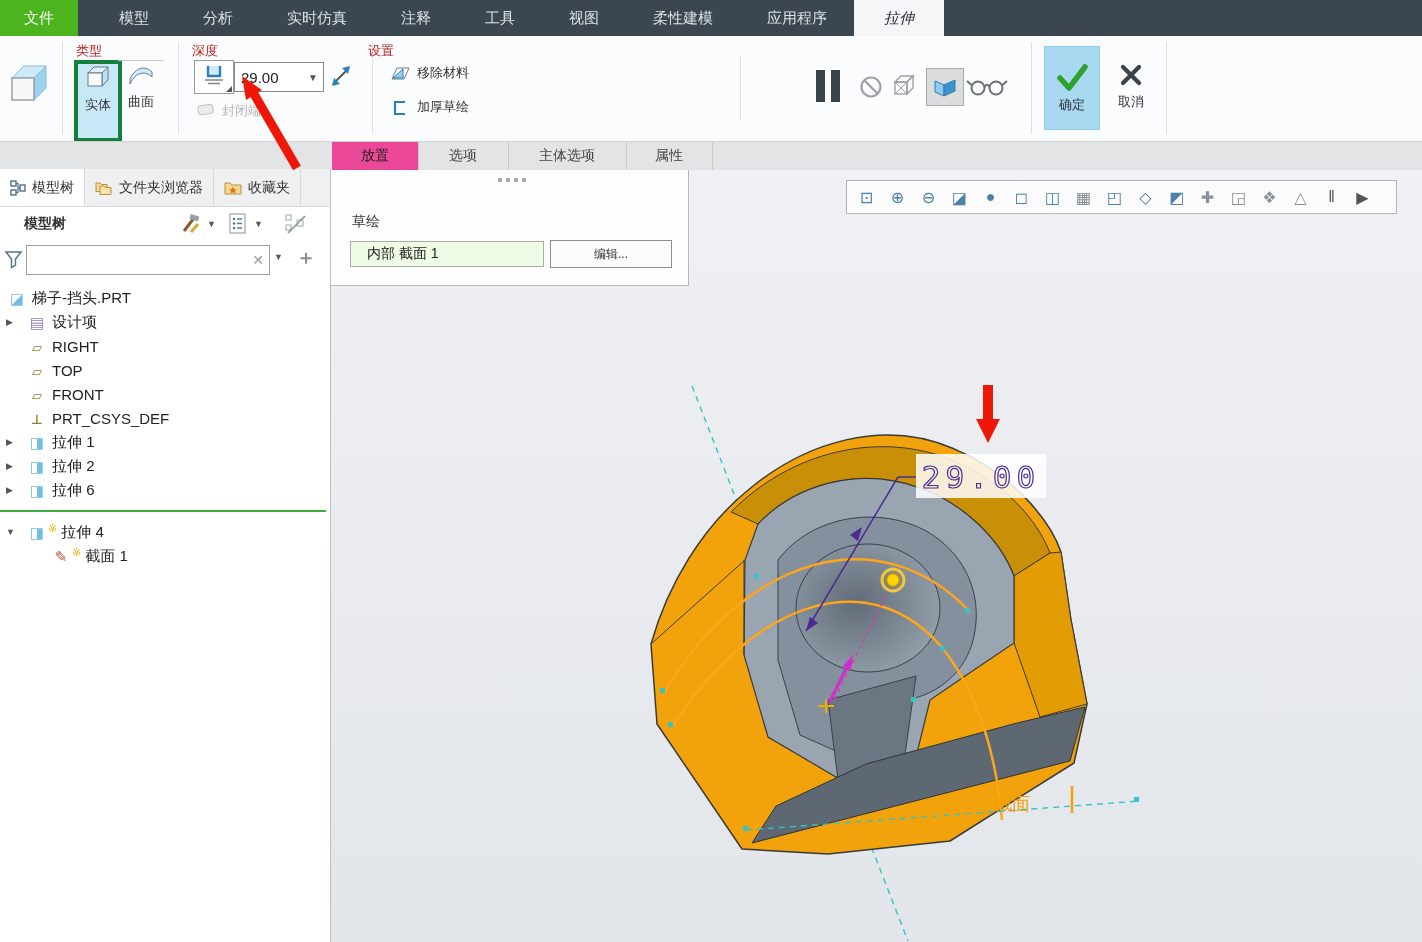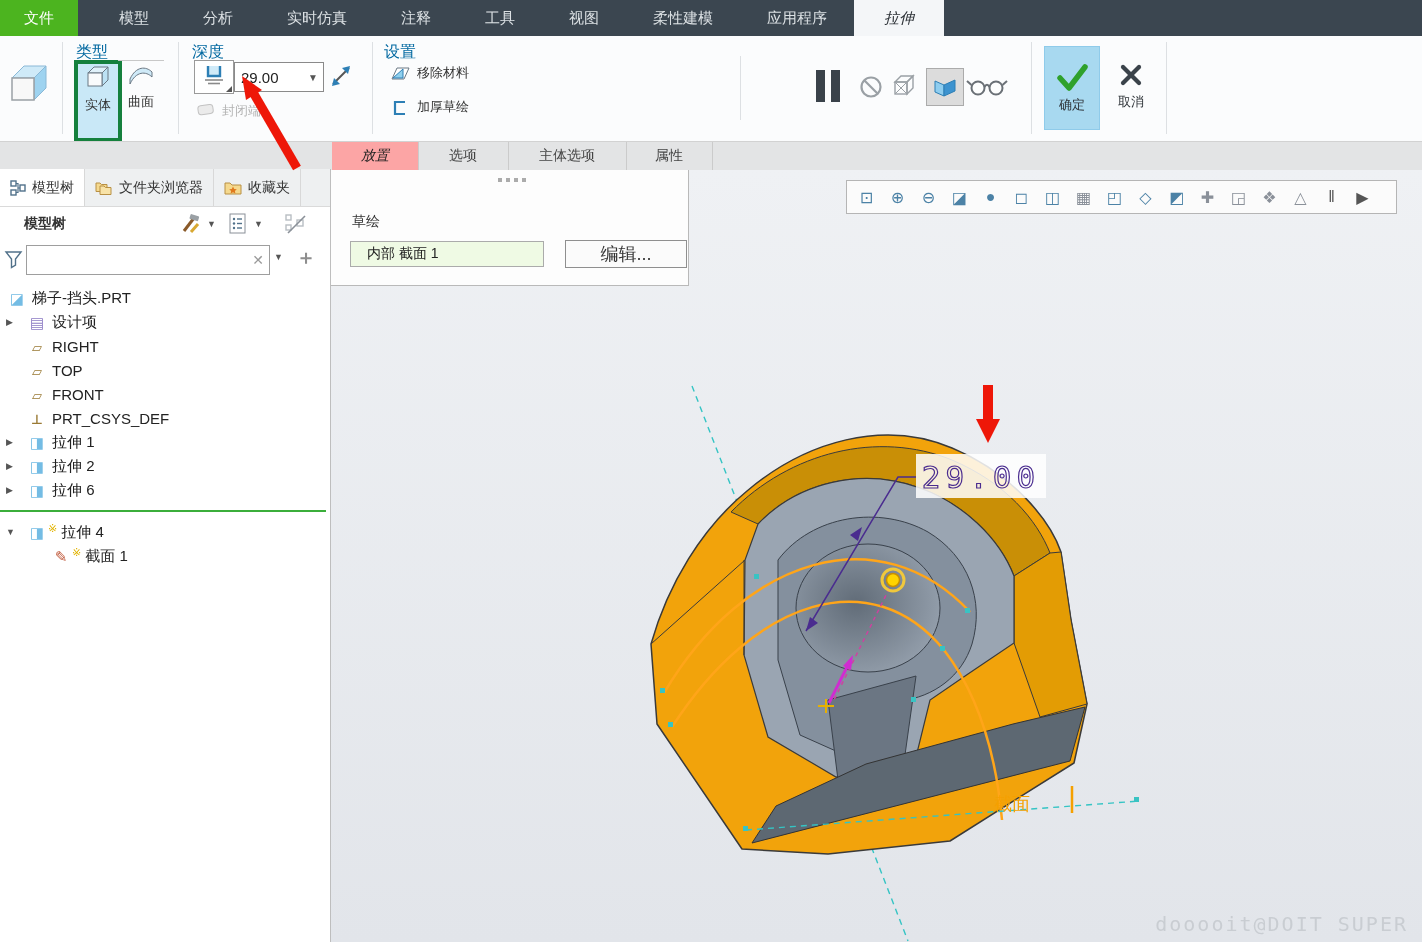--- a/index.html
+++ b/index.html
@@ -9,21 +9,21 @@
     background:#E9EBEE;-webkit-font-smoothing:antialiased;
   }
   
   .menubar{position:absolute;left:0;top:0;right:0;height:36px;background:var(--topbar,#3B4650);display:flex;align-items:stretch;z-index:20;}
   .menu-tab{display:flex;align-items:center;padding:0 27px;color:#DCE1E4;font-size:15px;cursor:default;white-space:nowrap;}
   .menu-tab[data-state="file"]{background:var(--file_green,#4CB41F);color:#fff;padding:0 24px;margin-right:14px;}
   .menu-tab[data-state="active"]{background:#F4F6F8;color:#2E3338;font-style:italic;padding:0 30px;}
   
   .ribbon{position:absolute;left:0;top:36px;right:0;height:105px;background:#FBFCFD;z-index:10;}
   .vsep{position:absolute;top:6px;height:92px;width:1px;background:#DDE0E3;}
-  .grp-title{position:absolute;top:6px;font-size:16px;color:#0369a1;}
+  .grp-title{position:absolute;top:6px;font-size:13px;color:#b91c1c;}
   .big-tool{position:absolute;left:8px;top:24px;width:48px;height:48px;}
   .rb-btn{position:absolute;display:flex;flex-direction:column;align-items:center;justify-content:flex-start;font-size:13px;color:#333;}
   .rb-btn.sel{background:var(--selection_blue,#C9E8F7);border:4px solid #15803d;}
   .rb-btn .lbl{margin-top:3px;}
   .depth-typebtn{position:absolute;left:194px;top:24px;width:38px;height:32px;background:#fff;border:1px solid #9A9A9A;display:flex;align-items:center;justify-content:center;}
   .depth-typebtn::after{content:"";position:absolute;right:1px;bottom:1px;border-style:solid;border-width:0 0 6px 6px;border-color:transparent transparent #555 transparent;}
   .depth-input-wrap{position:absolute;left:234px;top:26px;width:88px;height:28px;border:1px solid #8A8A8A;background:#fff;display:flex;align-items:center;}
   .depth-input{border:0;outline:0;width:60px;height:24px;font-size:15px;padding-left:6px;font-family:inherit;color:#222;background:transparent;}
   .depth-caret{width:20px;text-align:center;color:#555;font-size:10px;cursor:default;}
   .flip-btn{position:absolute;left:326px;top:24px;width:30px;height:32px;display:flex;align-items:center;justify-content:center;}
@@ -31,21 +31,21 @@
   .setting-row{position:absolute;display:flex;align-items:flex-start;gap:7px;font-size:13px;color:#333;}
   .pausebars{position:absolute;left:816px;top:34px;width:27px;height:32px;display:flex;gap:6px;}
   .pausebars i{display:block;width:9px;height:32px;background:#3A424A;}
   .rb-ico{position:absolute;display:flex;align-items:center;justify-content:center;}
   .verify-btn{left:926px;top:32px;width:36px;height:36px;background:#DCDCDC;border:1px solid #ABABAB;}
   .okbtn{position:absolute;left:1044px;top:10px;width:54px;height:82px;background:var(--ok_button_bg,#A8D9F0);border:1px solid #8FCBEA;display:flex;flex-direction:column;align-items:center;justify-content:center;gap:4px;font-size:13px;color:#2E3338;}
   .cancelbtn{position:absolute;left:1103px;top:10px;width:56px;height:82px;display:flex;flex-direction:column;align-items:center;justify-content:center;gap:6px;font-size:13px;color:#2E3338;}
   
   .dash-tabs{position:absolute;left:0;top:141px;right:0;height:28px;background:#E3E4E5;border-top:1px solid #D2D2D2;z-index:11;}
   .dash-tab{position:absolute;top:0;height:28px;display:flex;align-items:center;justify-content:center;font-size:14px;color:#444;border-right:1px solid #CBCBCB;cursor:default;}
-  .dash-tab[data-state="active"]{background:#fca5a5;color:#222;font-style:italic;}
+  .dash-tab[data-state="active"]{background:#ec4899;color:#222;}
   
   .sidebar{position:absolute;left:0;top:169px;width:330px;bottom:0;background:#fff;border-right:1px solid #BEBEBE;z-index:12;}
   .side-tabs{display:flex;height:37px;background:#EEF0F1;border-bottom:1px solid #DADADA;}
   .side-tab{display:flex;align-items:center;gap:6px;padding:0 10px;font-size:14px;color:#333;border-right:1px solid #D8D8D8;cursor:default;white-space:nowrap;}
   .side-tab[data-state="active"]{background:#FFFFFF;}
   .tree-header{height:34px;display:flex;align-items:center;position:relative;}
   .tree-title{font-weight:bold;font-size:14px;color:#333;margin-left:24px;}
   .hd-ic{position:absolute;top:6px;}
   .caret{color:#555;font-size:9px;}
   .filter-row{height:36px;position:relative;}
@@ -70,21 +70,21 @@
   [data-icon="sketch-icon"]::before{content:"✎";color:#C05A3C;}
   .mod{color:#E2B400;font-size:11px;margin-right:1px;transform:translateY(-4px);}
   .node-label{margin-left:3px;white-space:nowrap;}
   .insert-line{height:2px;background:var(--tree_green_line,#3BAE3B);margin:8px 4px 8px 0;}
   
   .viewport{position:absolute;left:330px;top:169px;right:0;bottom:0;background:linear-gradient(#EFF1F4,#E2E5EA);z-index:5;}
   .placement-panel{position:absolute;left:0;top:0;width:358px;height:116px;background:#FDFDFD;border-right:1px solid #B9B9B9;border-bottom:1px solid #B9B9B9;}
   .drag-dots{position:absolute;left:168px;top:9px;width:4px;height:4px;background:#ABABAB;box-shadow:8px 0 #ABABAB,16px 0 #ABABAB,24px 0 #ABABAB;}
   .sk-label{position:absolute;left:22px;top:44px;font-size:14px;color:#333;}
   .sk-field{position:absolute;left:20px;top:72px;width:194px;height:26px;background:var(--field_green,#EFFAE4);border:1px solid #ABABAB;display:flex;align-items:center;padding-left:16px;font-size:14px;color:#222;box-sizing:border-box;}
-  .edit-btn{position:absolute;left:235px;top:71px;width:122px;height:28px;background:#FBFBFB;border:1px solid #8F8F8F;font-size:18px;color:#333;display:flex;align-items:center;justify-content:center;box-sizing:border-box;}
+  .edit-btn{position:absolute;left:220px;top:71px;width:122px;height:28px;background:#FBFBFB;border:1px solid #8F8F8F;font-size:12px;color:#333;display:flex;align-items:center;justify-content:center;box-sizing:border-box;}
   .vp-toolbar{position:absolute;left:516px;top:11px;width:551px;height:34px;background:#FBFBFB;border:1px solid #B5B5B5;display:flex;align-items:center;padding:0 4px;box-sizing:border-box;}
   .vp-btn{width:31px;height:28px;display:flex;align-items:center;justify-content:center;font-size:16px;color:#4C82A6;cursor:default;}
   .vp-btn[data-icon="saved-views-icon"],.vp-btn[data-icon="datum-display-icon"],
   .vp-btn[data-icon="annotation-display-icon"],.vp-btn[data-icon="spin-center-icon"],
   .vp-btn[data-icon="model-notify-icon"]{color:#8A9099;}
   .vp-btn[data-icon="pause-icon"],.vp-btn[data-icon="exit-icon"]{color:#555;}
   .model-svg{position:absolute;left:0;top:0;width:1092px;height:773px;}
   .watermark{position:absolute;right:14px;bottom:6px;font-family:"DejaVu Sans Mono",monospace;font-size:20px;letter-spacing:2px;color:var(--watermark_gray,#C9CDD2);}
   .overlay-arrows{position:absolute;left:0;top:0;width:1422px;height:942px;z-index:60;pointer-events:none;}
 </style>
@@ -169,21 +169,21 @@
   <div class="capped">
     <span>
       <svg width="20" height="18" viewBox="0 0 20 18">
         <rect x="2" y="5" width="15" height="9" rx="3" fill="#EBEBEB" stroke="#C2C2C2" transform="rotate(-8 10 9)"></rect>
       </svg>
     </span>
     <span>封闭端</span>
   </div>
   <div class="vsep" style="left:372px"></div>
 
-  <div class="grp-title" style="left:384px">设置</div>
+  <div class="grp-title" style="left:368px">设置</div>
   <div class="setting-row" style="left:390px;top:28px">
     <span>
       <svg width="20" height="20" viewBox="0 0 20 20">
         <polygon points="2,15 7,4 19,4 14,15" fill="#FFFFFF" stroke="#6B7884"></polygon>
         <polygon points="3,14 13,5 13,14" fill="#8FD0EE" stroke="#2D7FB5"></polygon>
       </svg>
     </span>
     <span>移除材料</span>
   </div>
   <div class="setting-row" style="left:390px;top:62px">
@@ -521,21 +521,20 @@
 
       <div class="vp-btn" data-icon="spin-center-icon">❖</div>
 
       <div class="vp-btn" data-icon="model-notify-icon">△</div>
 
       <div class="vp-btn" data-icon="pause-icon">‖</div>
 
       <div class="vp-btn" data-icon="exit-icon">▶</div>
     </div>
 
-  <div class="watermark">dooooit@DOIT SUPER</div>
 </main>
 
 <svg class="overlay-arrows" viewBox="0 0 1422 942">
   <g>
     <line x1="297" y1="168" x2="254" y2="94" stroke="#EE1708" stroke-width="9"></line>
     <polygon points="242,76 262,90 246,100" fill="#EE1708"></polygon>
   </g>
   <g>
     <line x1="988" y1="385" x2="988" y2="420" stroke="#EE1708" stroke-width="10"></line>
     <polygon points="988,443 976,419 1000,419" fill="#EE1708"></polygon>

